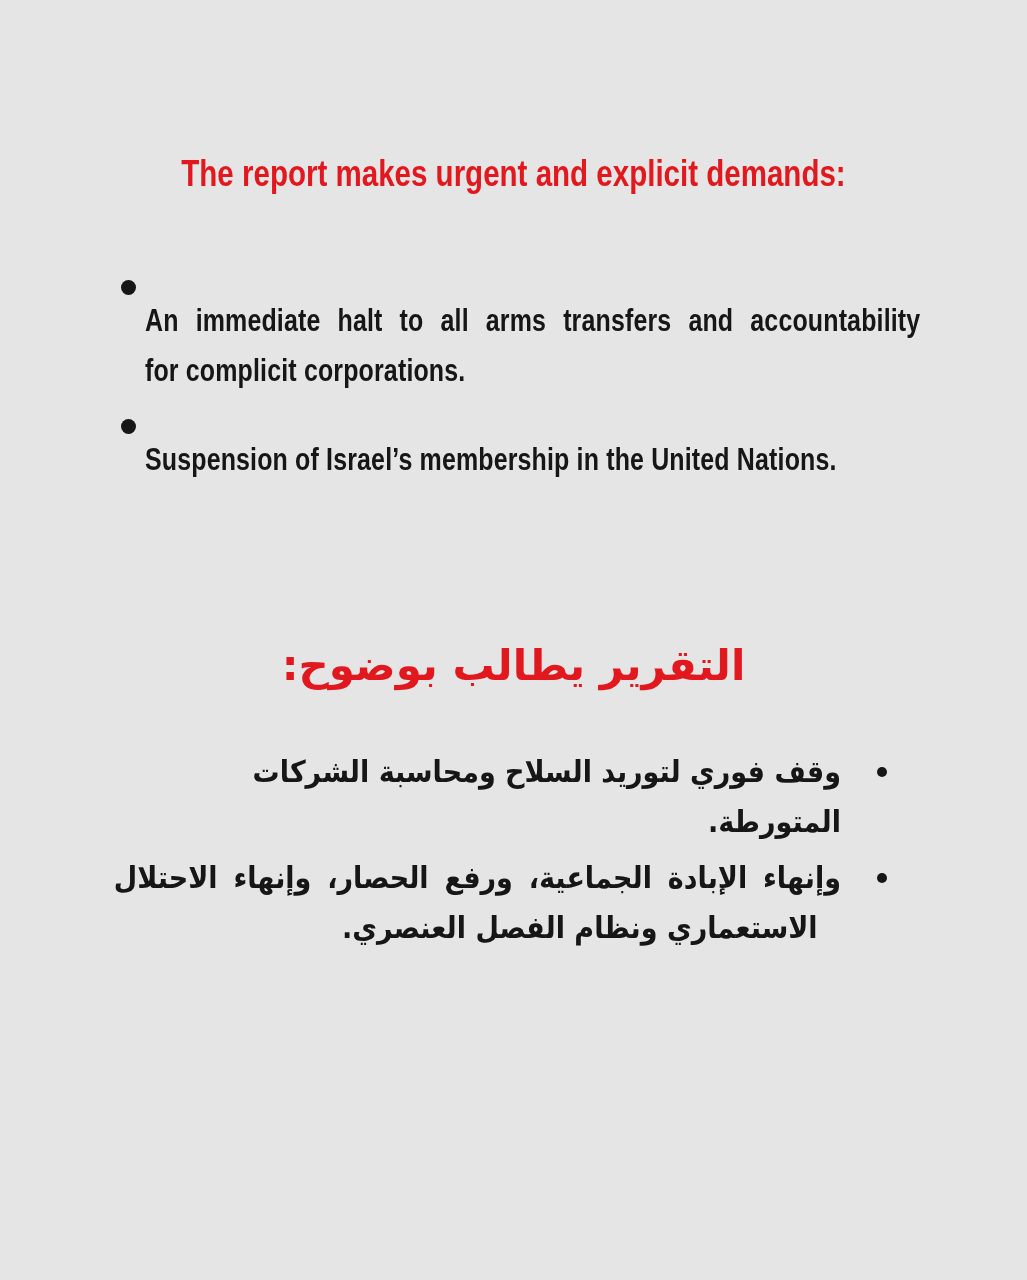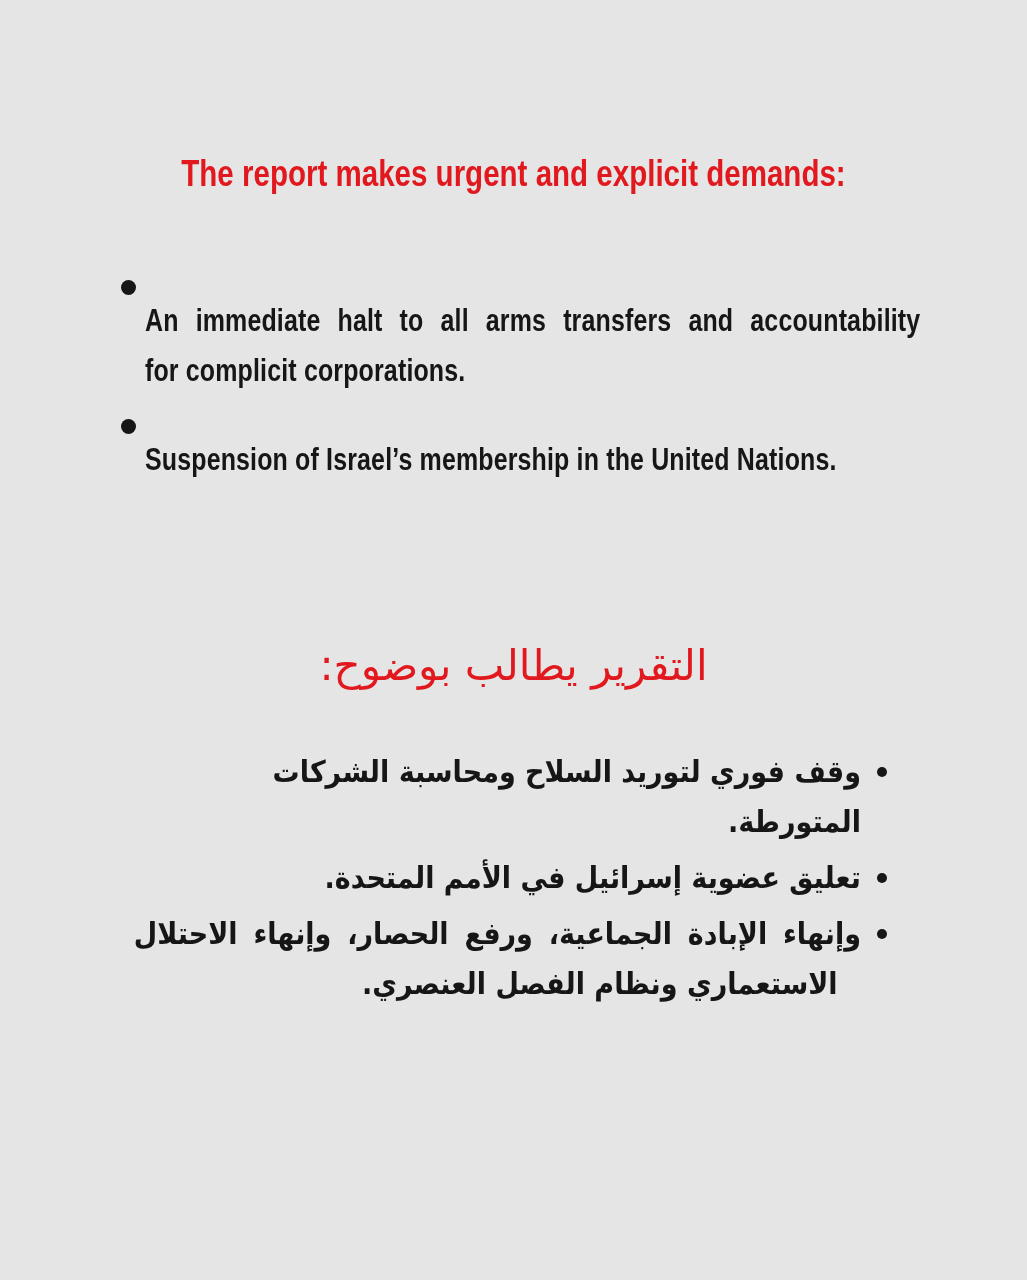--- a/index.html
+++ b/index.html
@@ -59,31 +59,31 @@
   .line.stretch { text-align: justify; text-align-last: justify; }
 
   
   .ar-heading {
     margin: 156px 0 0 0;
     direction: rtl;
     text-align: center;
     color: #e1191f;
     font-family: "DejaVu Sans", sans-serif;
     font-size: 42px;
-    font-weight: normal;
+    font-weight: bold;
     line-height: 52px;
     white-space: nowrap;
   }
   .ar-list {
     list-style: none;
     direction: rtl;
     margin: 55px 0 0 0;
     padding: 0 140px 0 0;
   }
-  .ar-item { display: flex; align-items: flex-start; }
+  .ar-item { display: flex; align-items: flex-start; gap: 20px; }
   .ar-item + .ar-item { margin-top: 6px; }
   .ar-dot {
     flex: 0 0 auto;
     width: 10px; height: 10px;
     border-radius: 50%;
     background: #161616;
     margin-top: 20px;
   }
   .ar-text {
     margin-right: 16px;
@@ -127,25 +127,19 @@
   <ul class="ar-list" dir="rtl">
     <li class="ar-item">
       <span class="ar-dot"></span>
       <div class="ar-text">
         <div class="line stretch">وقف فوري لتوريد السلاح ومحاسبة الشركات المتورطة.</div>
       </div>
     </li>
     <li class="ar-item">
       <span class="ar-dot"></span>
       <div class="ar-text">
-        <div class="line">تعليق عضوية إسرائيل في الأمم المتحدة.</div>
-      </div>
-    </li>
-    <li class="ar-item">
-      <span class="ar-dot"></span>
-      <div class="ar-text">
         <div class="line stretch">وإنهاء الإبادة الجماعية، ورفع الحصار، وإنهاء الاحتلال</div>
         <div class="line indent-right">الاستعماري ونظام الفصل العنصري.</div>
       </div>
     </li>
   </ul>
 
 </div>
 
 </body></html>

